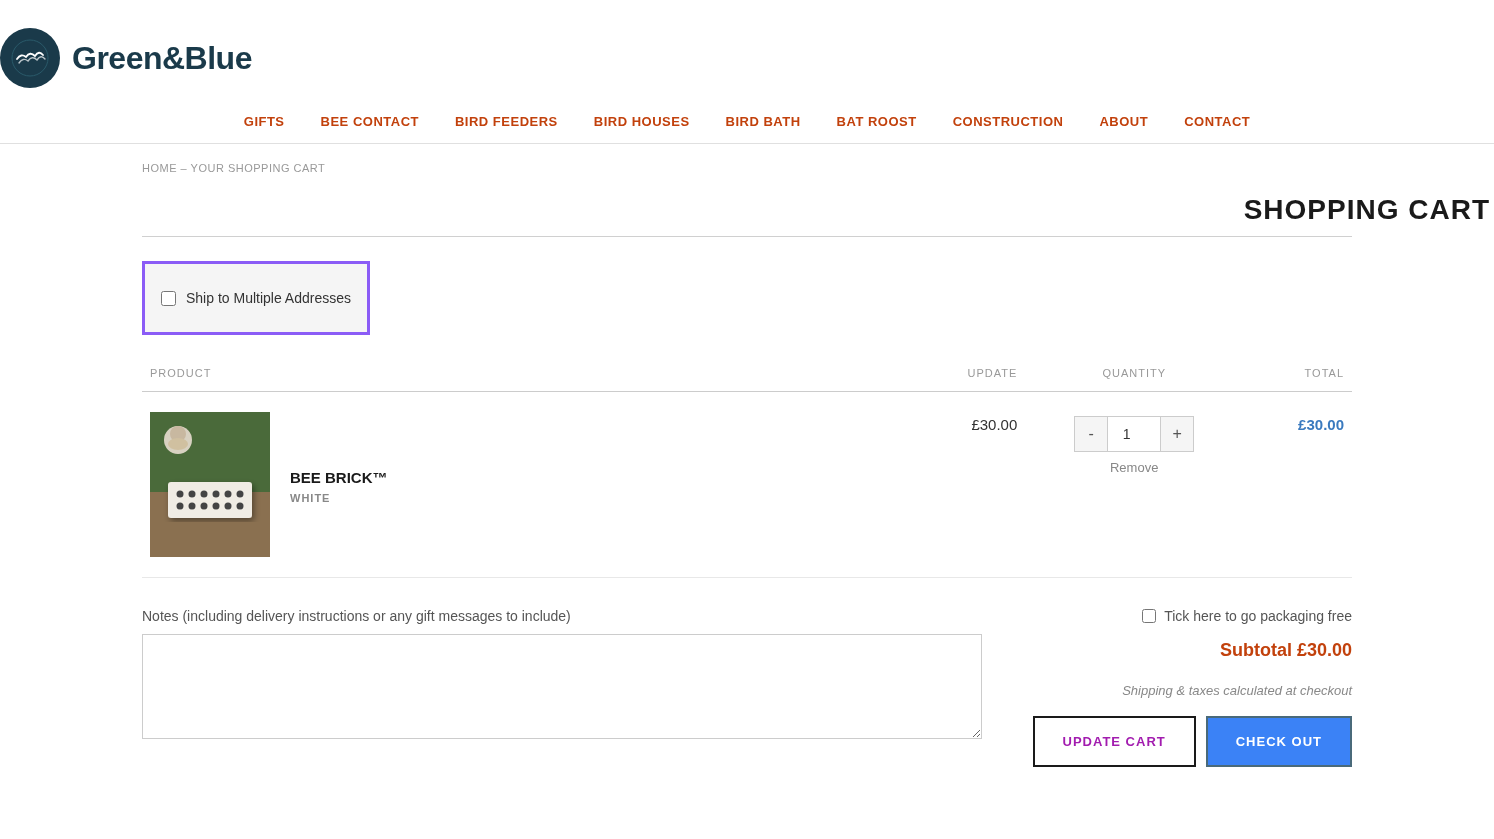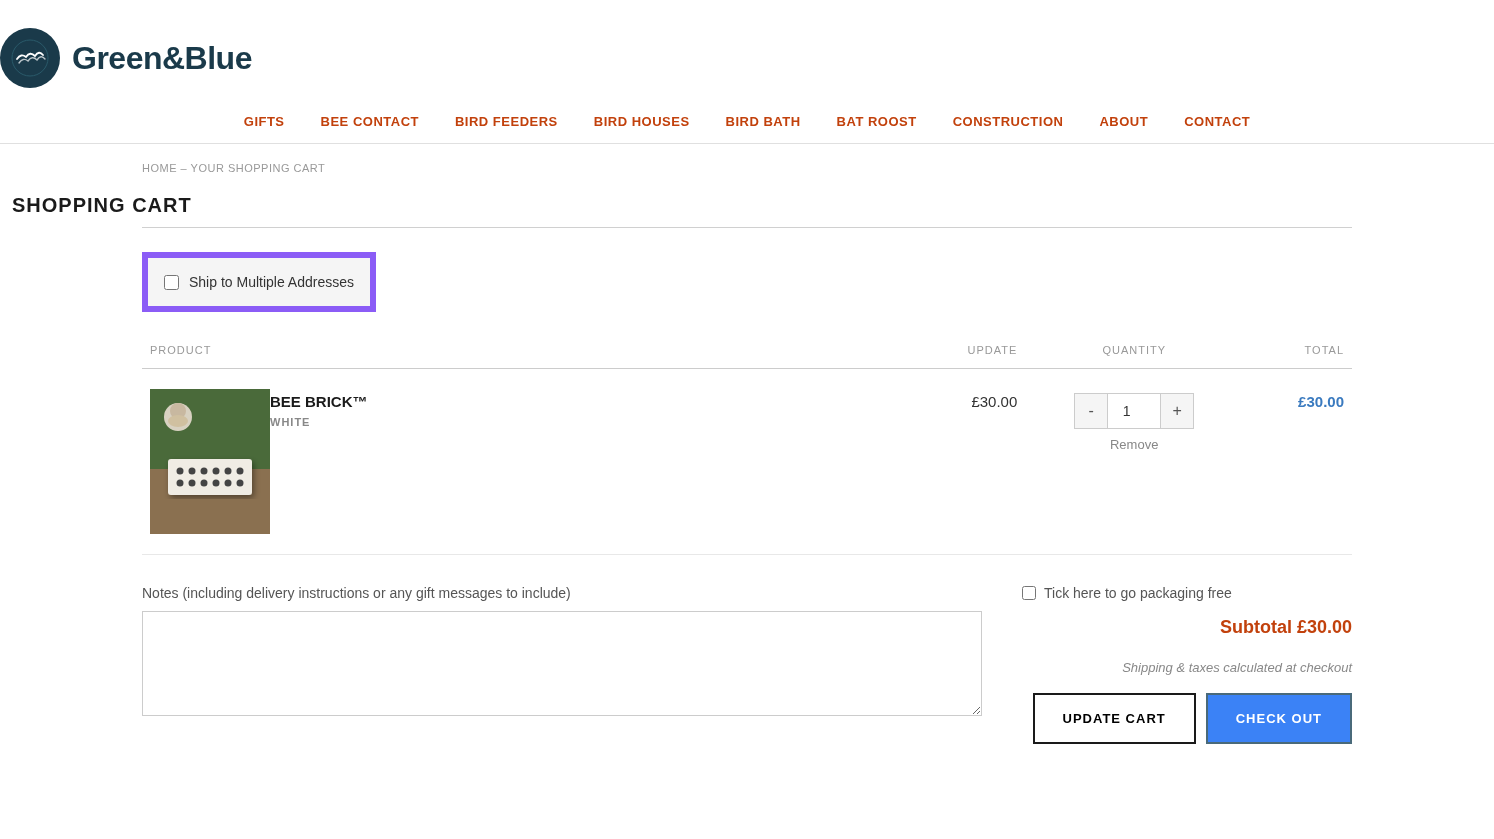--- a/index.html
+++ b/index.html
@@ -20,48 +20,48 @@
     
     .nav { display: flex; justify-content: center; gap: 36px; padding: 16px 0 14px; border-bottom: 1px solid #e0e0e0; }
     .nav a { text-decoration: none; color: #c2410c; font-size: 13px; font-weight: bold; letter-spacing: 0.5px; }
 
     
     .breadcrumb { padding: 18px 0 8px 142px; font-size: 11px; color: #999; letter-spacing: 0.5px; }
     .breadcrumb a { color: #999; text-decoration: none; text-align: center; }
     .breadcrumb span { color: #999; }
 
     
-    .page-title { text-align: left; font-size: 20px; font-weight: bold; color: #1a1a1a; padding: 12px 12px 10px; letter-spacing: 1px; }
+    .page-title { text-align: right; font-size: 28px; font-weight: bold; color: #1a1a1a; padding: 12px 4px 10px; letter-spacing: 1px; }
 
     
     .divider { border: none; border-top: 1px solid #d0d0d0; margin: 0 142px; }
 
     
     .main { padding: 0 142px; }
 
     
     .ship-multiple { margin: 24px 0 20px; }
-    .ship-multiple label { display: inline-flex; align-items: center; gap: 10px; padding: 16px 16px; border: 6px solid #8b5cf6; background: #f5f5f5; font-size: 14px; cursor: pointer; }
+    .ship-multiple label { display: inline-flex; align-items: center; gap: 10px; padding: 26px 16px; border: 3px solid #8b5cf6; background: #f5f5f5; font-size: 14px; cursor: pointer; }
     .ship-multiple input[type="checkbox"] { width: 15px; height: 15px; cursor: pointer; }
 
     
     .cart-table { width: 100%; border-collapse: collapse; margin-bottom: 30px; }
     .cart-table thead tr { border-bottom: 1px solid #ccc; }
     .cart-table th { padding: 12px 8px; font-size: 11px; font-weight: normal; color: #999; letter-spacing: 1px; text-align: left; }
     .cart-table th.price-col, .cart-table th.total-col { text-align: right; }
     .cart-table th.qty-col { text-align: center; }
     .cart-table tbody tr { border-bottom: 1px solid #e8e8e8; }
     .cart-table td { padding: 20px 8px; vertical-align: top; }
     .col-product { width: 55%; }
     .col-price { width: 18%; text-align: right; }
     .col-qty { width: 18%; text-align: center; }
     .col-total { width: 9%; text-align: right; }
 
     
-    .product-cell { display: flex; align-items: flex-start; }
+    .product-cell { display: flex; align-items: center; gap: 20px; }
     .product-image-placeholder {
       width: 120px; height: 145px; background: linear-gradient(135deg, #8a7a5a 0%, #c8b080 40%, #a89060 70%, #7a6040 100%);
       position: relative; display: flex; align-items: center; justify-content: center;
     }
     .product-info { padding-top: 4px; }
     .product-name { font-size: 15px; font-weight: bold; color: #1a1a1a; margin-bottom: 6px; }
     .product-variant { font-size: 11px; color: #888; letter-spacing: 1px; font-weight: bold; }
 
     
     .price-cell { font-size: 15px; color: #333; padding-top: 4px; }
@@ -85,28 +85,28 @@
 
     
     .bottom-section { display: flex; gap: 40px; margin-top: 20px; align-items: flex-start; }
     .notes-section { flex: 1; }
     .notes-label { font-size: 14px; color: #555; margin-bottom: 10px; }
     .notes-textarea {
       width: 100%; height: 105px; border: 1px solid #ccc; resize: vertical;
       padding: 8px; font-size: 14px; color: #333; font-family: inherit;
     }
     .summary-section { width: 330px; text-align: right; padding-top: 0; }
-    .packaging-check { display: flex; align-items: center; gap: 8px; margin-bottom: 16px; font-size: 14px; color: #555; }
+    .packaging-check { display: flex; align-items: center; justify-content: flex-end; gap: 8px; margin-bottom: 16px; font-size: 14px; color: #555; }
     .packaging-check input[type="checkbox"] { width: 14px; height: 14px; cursor: pointer; }
     .subtotal { font-size: 18px; color: #c2410c; font-weight: bold; margin-bottom: 22px; }
     .shipping-note { font-size: 13px; color: #888; font-style: italic; margin-bottom: 18px; }
     .cart-actions { display: flex; gap: 10px; justify-content: flex-end; }
     .btn-update {
       padding: 16px 28px; background: #fff; border: 2px solid #1a1a1a;
-      font-size: 13px; font-weight: bold; letter-spacing: 1px; cursor: pointer; color: #000000;
+      font-size: 13px; font-weight: bold; letter-spacing: 1px; cursor: pointer; color: #a21caf;
     }
     .btn-checkout {
       padding: 16px 28px; background: #3b82f6; border: 2px solid #4a6a7a;
       font-size: 13px; font-weight: bold; letter-spacing: 1px; cursor: pointer; color: #fff;
     }
   </style>
 </head>
 <body>
 
 <header class="header">

